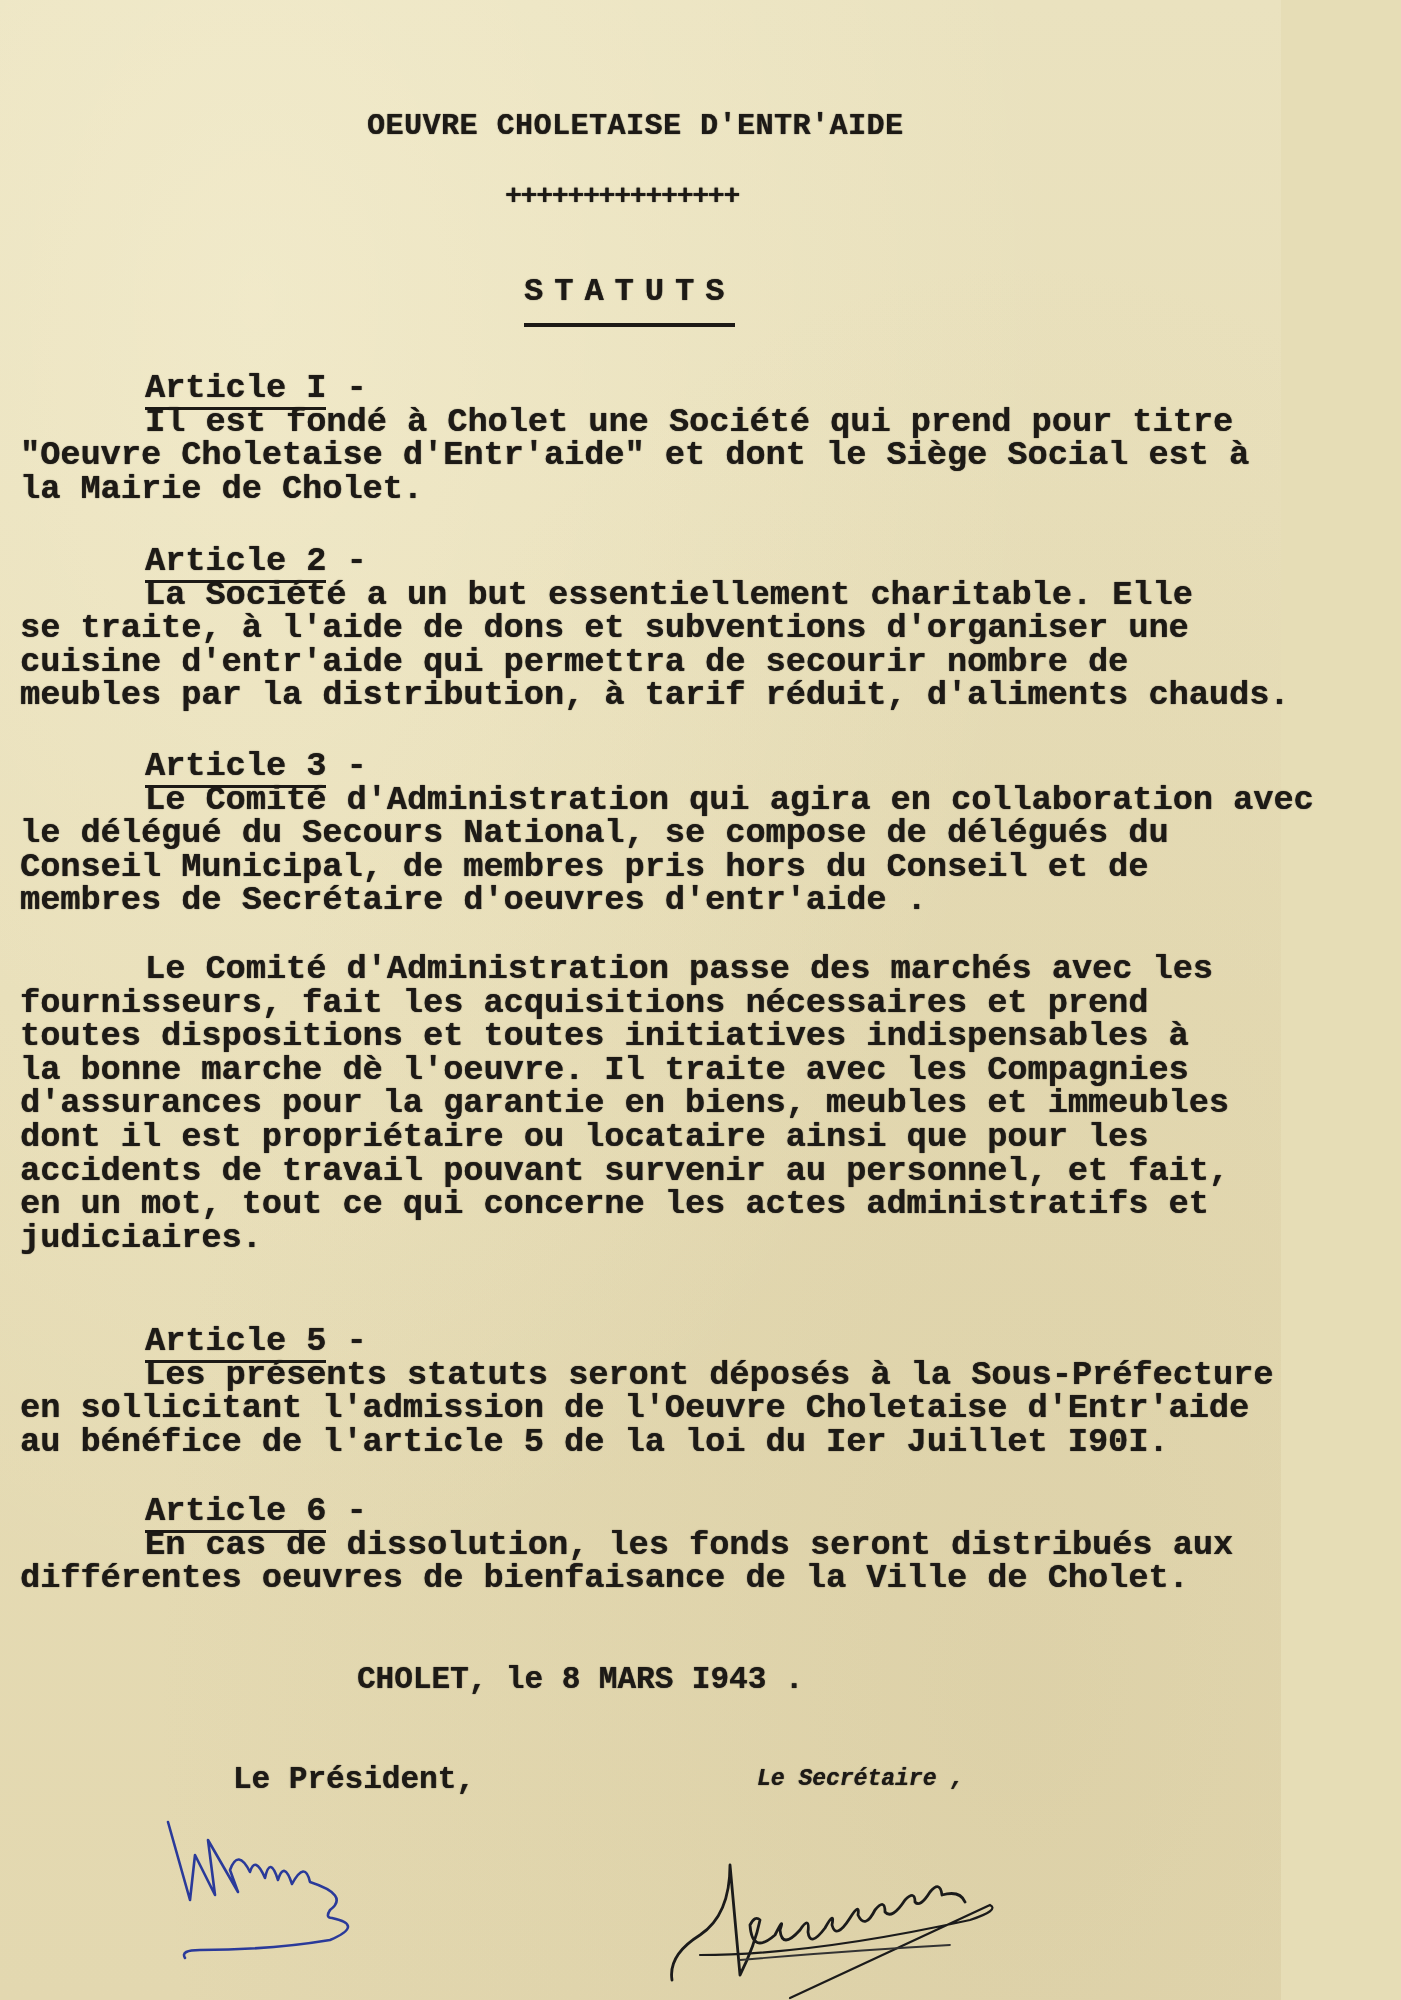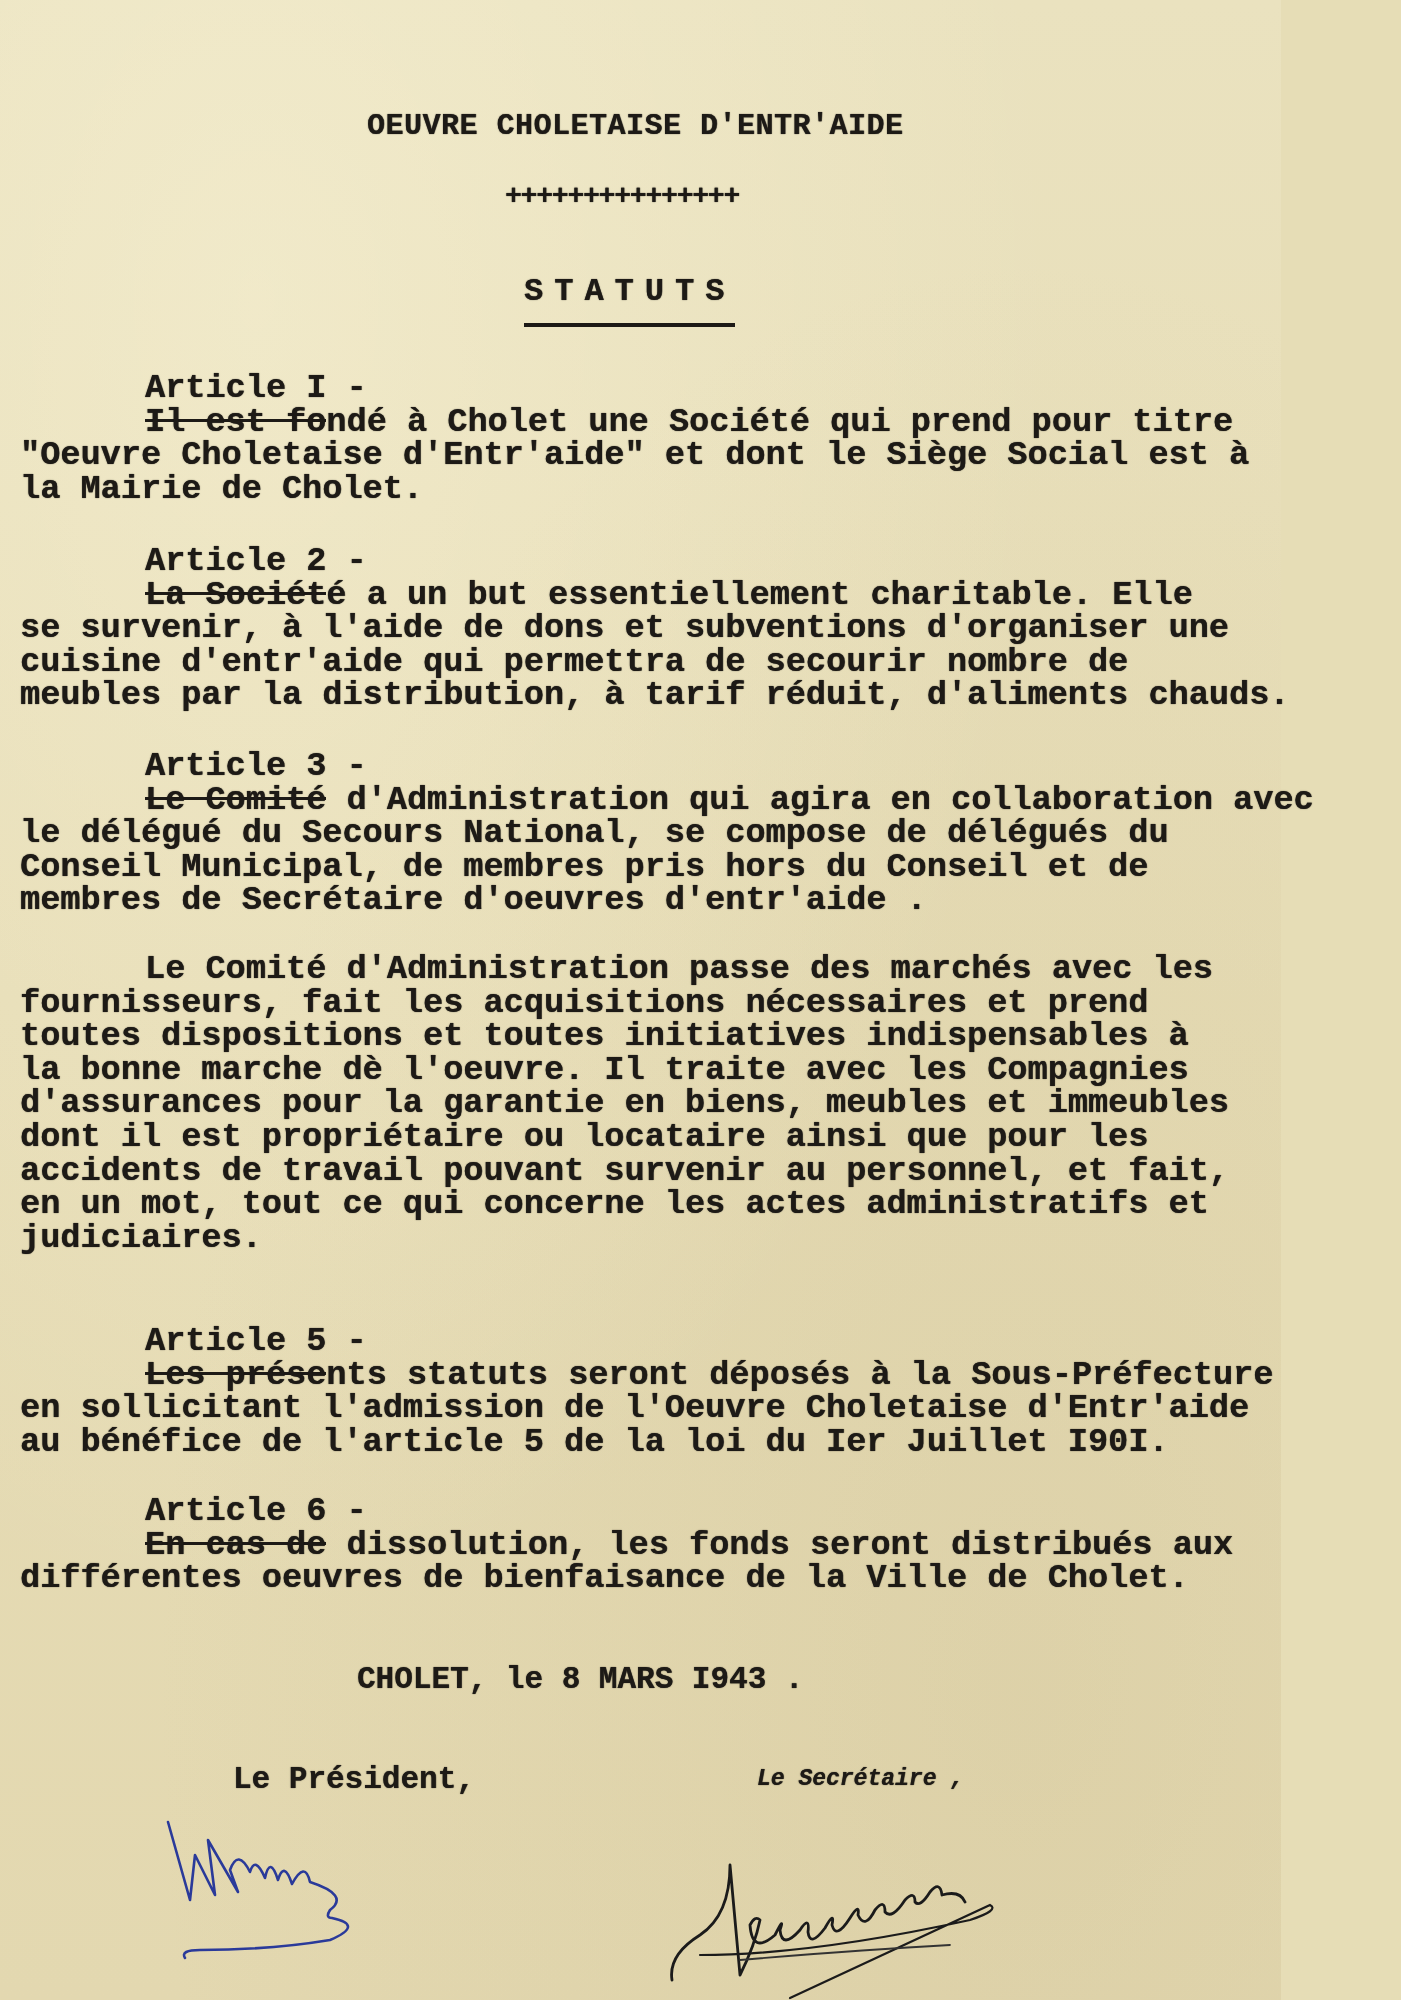--- a/index.html
+++ b/index.html
@@ -27,21 +27,21 @@
   }
   .abs { position: absolute; white-space: pre; }
   .title { top: 110px; left: 367px; font-size: 30px; letter-spacing: 0.5px; }
   .stars { top: 180px; left: 505px; font-size: 28px; letter-spacing: -1.2px; }
   .statuts {
     top: 275px; left: 524px; font-size: 32px; letter-spacing: 11px;
     border-bottom: 4px solid #1d1a16; padding-bottom: 14px; line-height: 34px;
   }
   .article { position: absolute; left: 20px; }
   .heading { white-space: pre; margin-left: 125px; }
-  .heading .u { border-bottom: 3px solid #1d1a16; padding-bottom: 12px; }
+  .heading .u { border-bottom: 3px solid #1d1a16; padding-bottom: 0px; }
   .body-line { white-space: pre; display: block; }
   .body-line.indent { padding-left: 125px; }
 
   .place-date { top: 1663px; left: 357px; font-size: 31px; }
   .sig-label-left { top: 1763px; left: 233px; font-size: 31px; }
   .sig-label-right { top: 1763px; left: 757px; font-size: 23px; font-style: italic; }
 
   .signature { position: absolute; }
   .sig-president { left: 160px; top: 1800px; }
   .sig-secretary { left: 660px; top: 1860px; }
@@ -58,21 +58,21 @@
   <div class="article" style="top:372px;">
     <div class="heading"><span class="u">Article I</span><span> -</span></div>
     <span class="body-line indent">Il est fondé à Cholet une Société qui prend pour titre</span>
     <span class="body-line">"Oeuvre Choletaise d'Entr'aide" et dont le Siège Social est à</span>
     <span class="body-line">la Mairie de Cholet.</span>
   </div>
 
   <div class="article" style="top:545px;">
     <div class="heading"><span class="u">Article 2</span><span> -</span></div>
     <span class="body-line indent">La Société a un but essentiellement charitable. Elle</span>
-    <span class="body-line">se survenir, à l'aide de dons et subventions d'organiser une</span>
+    <span class="body-line">se traite, à l'aide de dons et subventions d'organiser une</span>
     <span class="body-line">cuisine d'entr'aide qui permettra de secourir nombre de</span>
     <span class="body-line">meubles par la distribution, à tarif réduit, d'aliments chauds.</span>
   </div>
 
   <div class="article" style="top:750px;">
     <div class="heading"><span class="u">Article 3</span><span> -</span></div>
     <span class="body-line indent">Le Comité d'Administration qui agira en collaboration avec</span>
     <span class="body-line">le délégué du Secours National, se compose de délégués du</span>
     <span class="body-line">Conseil Municipal, de membres pris hors du Conseil et de</span>
     <span class="body-line">membres de Secrétaire d'oeuvres d'entr'aide .</span>

